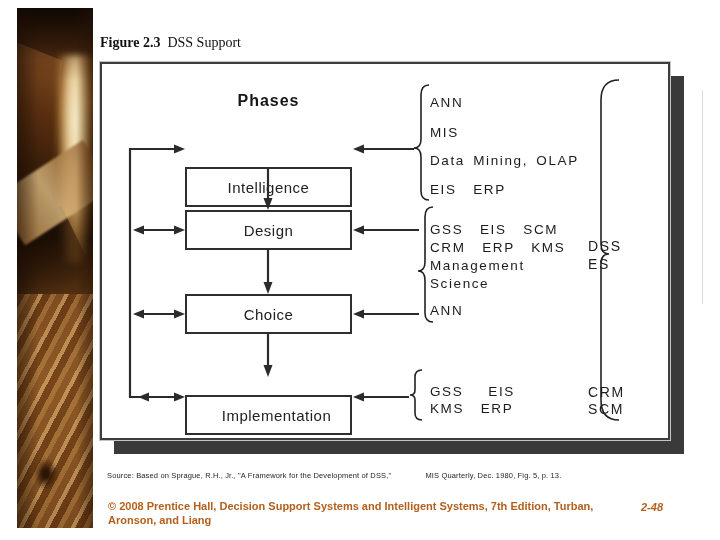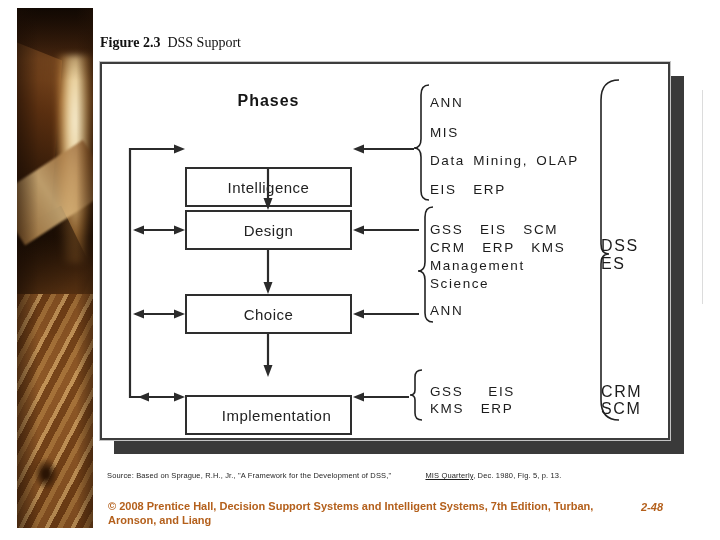--- a/index.html
+++ b/index.html
@@ -53,29 +53,29 @@
   .panel-inner{position:absolute;left:0;top:0;width:566px;height:374px;}
   .phases-heading{position:absolute;left:83px;top:28px;width:167px;text-align:center;
     font-size:16px;font-weight:bold;letter-spacing:1px;color:#161616;}
   .pbox{position:absolute;left:83px;width:167px;height:40px;border:2px solid #2e2e2e;
     box-sizing:border-box;background:#fff;display:flex;align-items:center;justify-content:center;
     font-size:15px;letter-spacing:.5px;color:#222;}
   .pbox1{top:65px;margin-top:38px;} .pbox2{top:146px;} .pbox3{top:230px;} .pbox4{top:331px;padding-left:16px;}
 
   .rlabel{position:absolute;left:328px;font-size:13.5px;letter-spacing:1.6px;word-spacing:3px;
     color:#1c1c1c;white-space:pre;line-height:15px;}
-  .slabel{position:absolute;left:499px;font-size:16px;letter-spacing:1.6px;color:#1c1c1c;
+  .slabel{position:absolute;left:486px;font-size:14px;letter-spacing:1.6px;color:#1c1c1c;
     white-space:pre;line-height:16px;}
 
   .connectors{position:absolute;left:0;top:0;width:566px;height:374px;}
 
   
   .source{position:absolute;left:107px;top:471px;width:580px;font-size:7.5px;
     letter-spacing:.15px;color:#1f1f1f;white-space:nowrap;}
-  .source .cite{text-decoration:underline;padding-left:32px;}
+  .source .cite{padding-left:32px;}
   .footer{position:absolute;left:108px;top:500px;width:520px;font-size:11px;font-weight:bold;
     color:#b4601c;line-height:13.5px;}
   .page-num{position:absolute;left:641px;top:501px;font-size:11px;font-weight:bold;color:#b4601c;font-style:italic;}
 
   .edge-line{position:absolute;left:702px;top:90px;width:1px;height:214px;background:#dcdcdc;}
 </style>
 </head>
 <body>
 
 <div class="slide">

